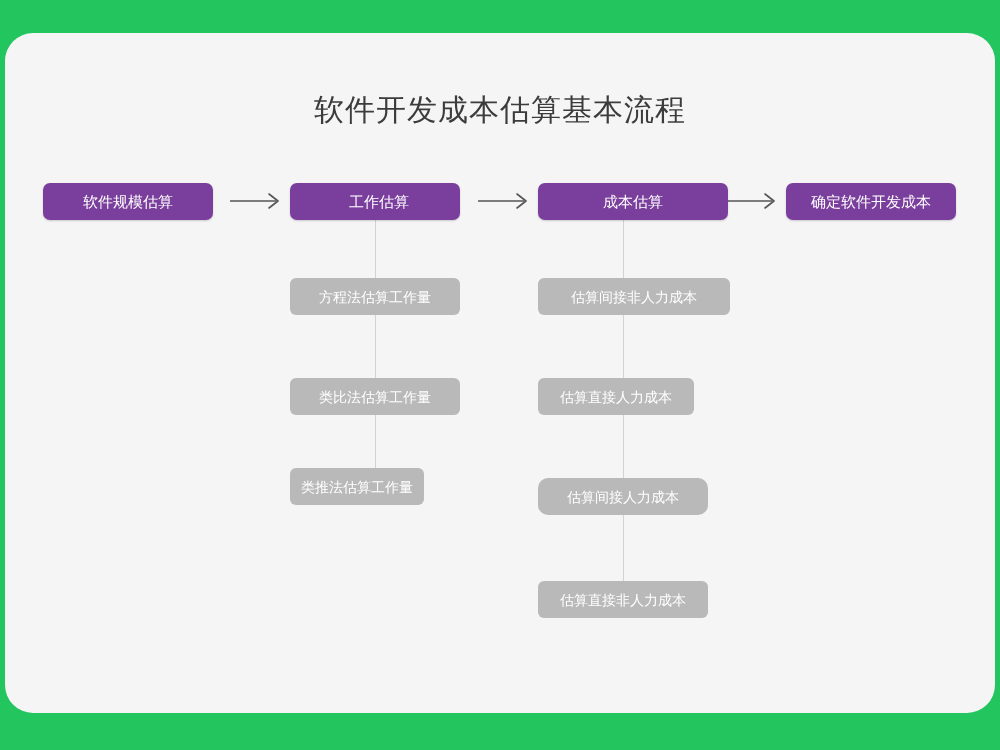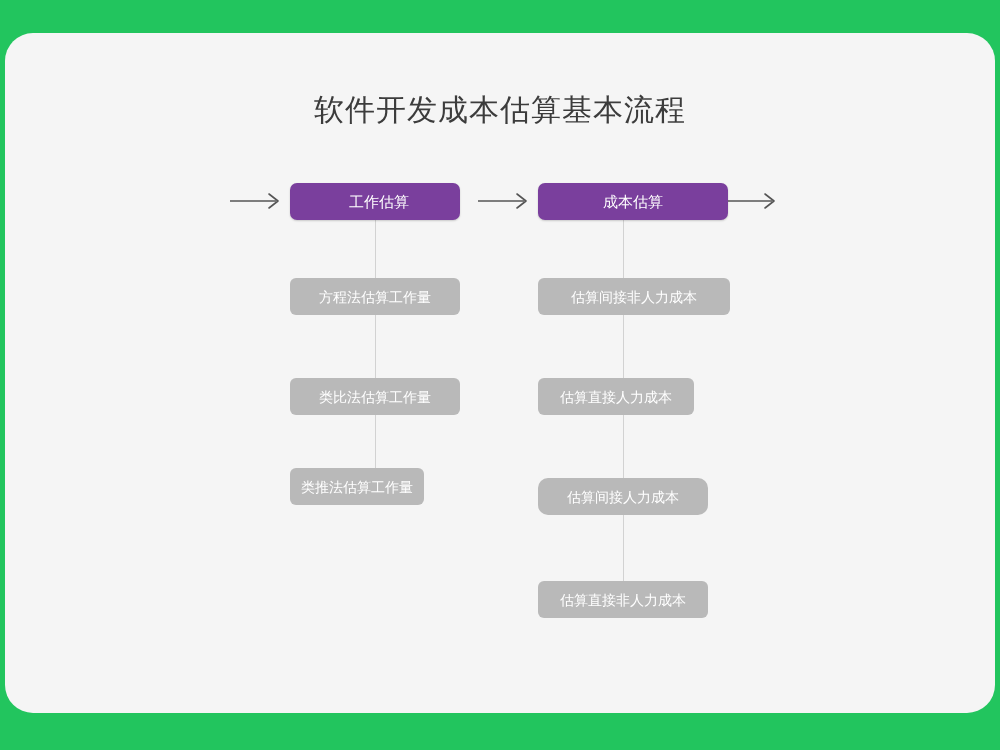--- a/index.html
+++ b/index.html
@@ -78,25 +78,27 @@
 
 <div id="canvas">
 
   <div id="card"></div>
 
   <div id="title">软件开发成本估算基本流程</div>
 
   <div class="vline" style="left:375px; top:220px; height:280px;"></div>
   <div class="vline" style="left:623px; top:220px; height:382px;"></div>
 
+  <div class="node primary" style="left:43px; top:183px; width:170px;">软件规模估算</div>
 
   <div class="node primary" style="left:290px; top:183px; width:170px;padding-left:8px;">工作估算</div>
 
   <div class="node primary" style="left:538px; top:183px; width:190px;">成本估算</div>
 
+  <div class="node primary" style="left:786px; top:183px; width:170px;">确定软件开发成本</div>
 
   <div class="arrow" style="left:228px; top:191px; width:60px;">
     <svg width="60" height="20" viewBox="0 0 60 20">
       <path d="M2 10 H48" stroke="#555555" stroke-width="1.6" fill="none"></path>
       <path d="M41 3 L50 10 L41 17" stroke="#555555" stroke-width="1.6" fill="none" stroke-linecap="round" stroke-linejoin="round"></path>
     </svg>
   </div>
 
   <div class="arrow" style="left:476px; top:191px; width:60px;">
     <svg width="60" height="20" viewBox="0 0 60 20">

